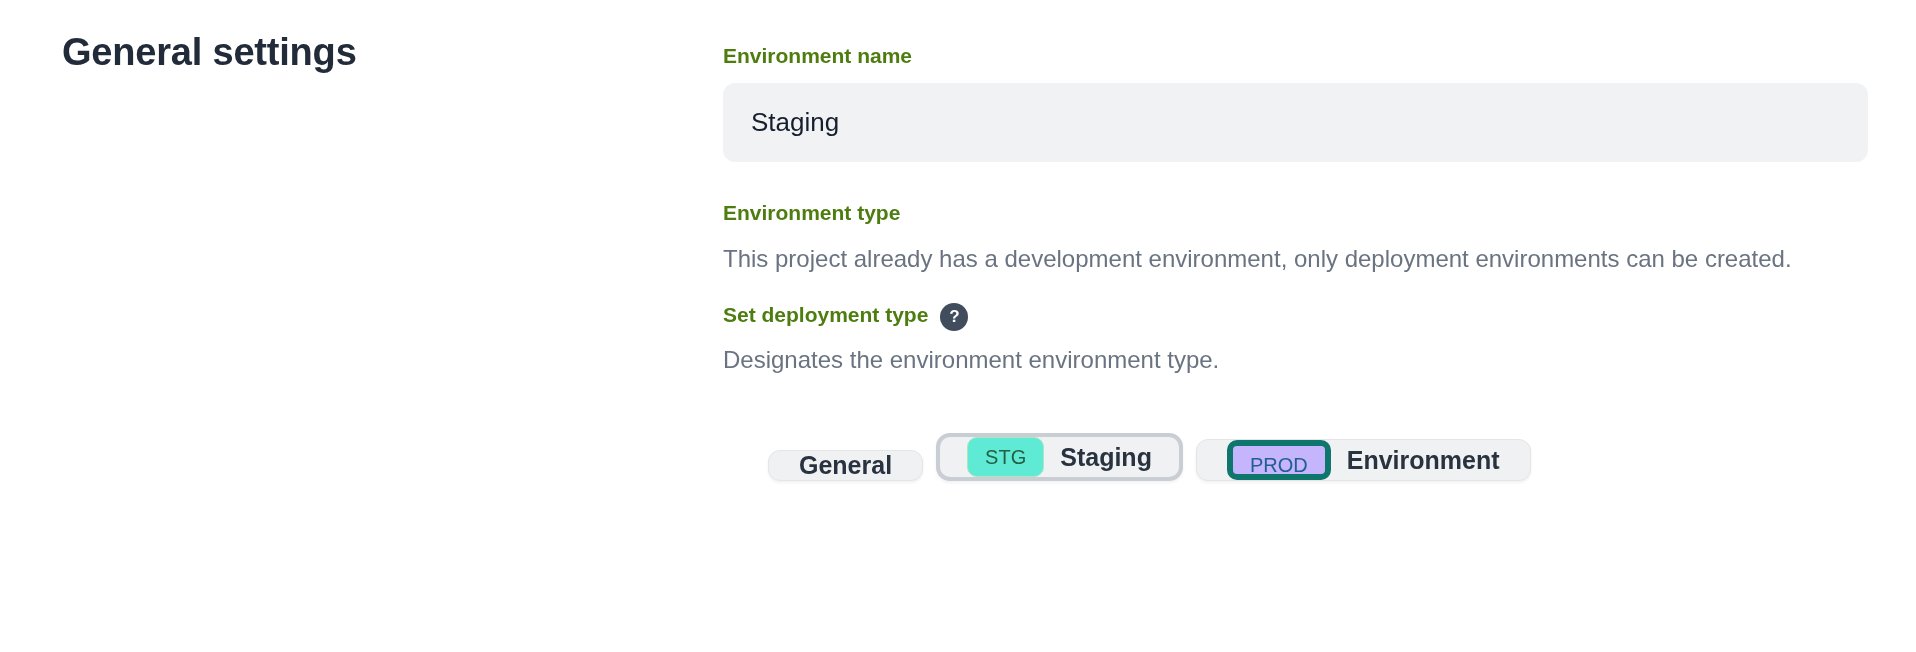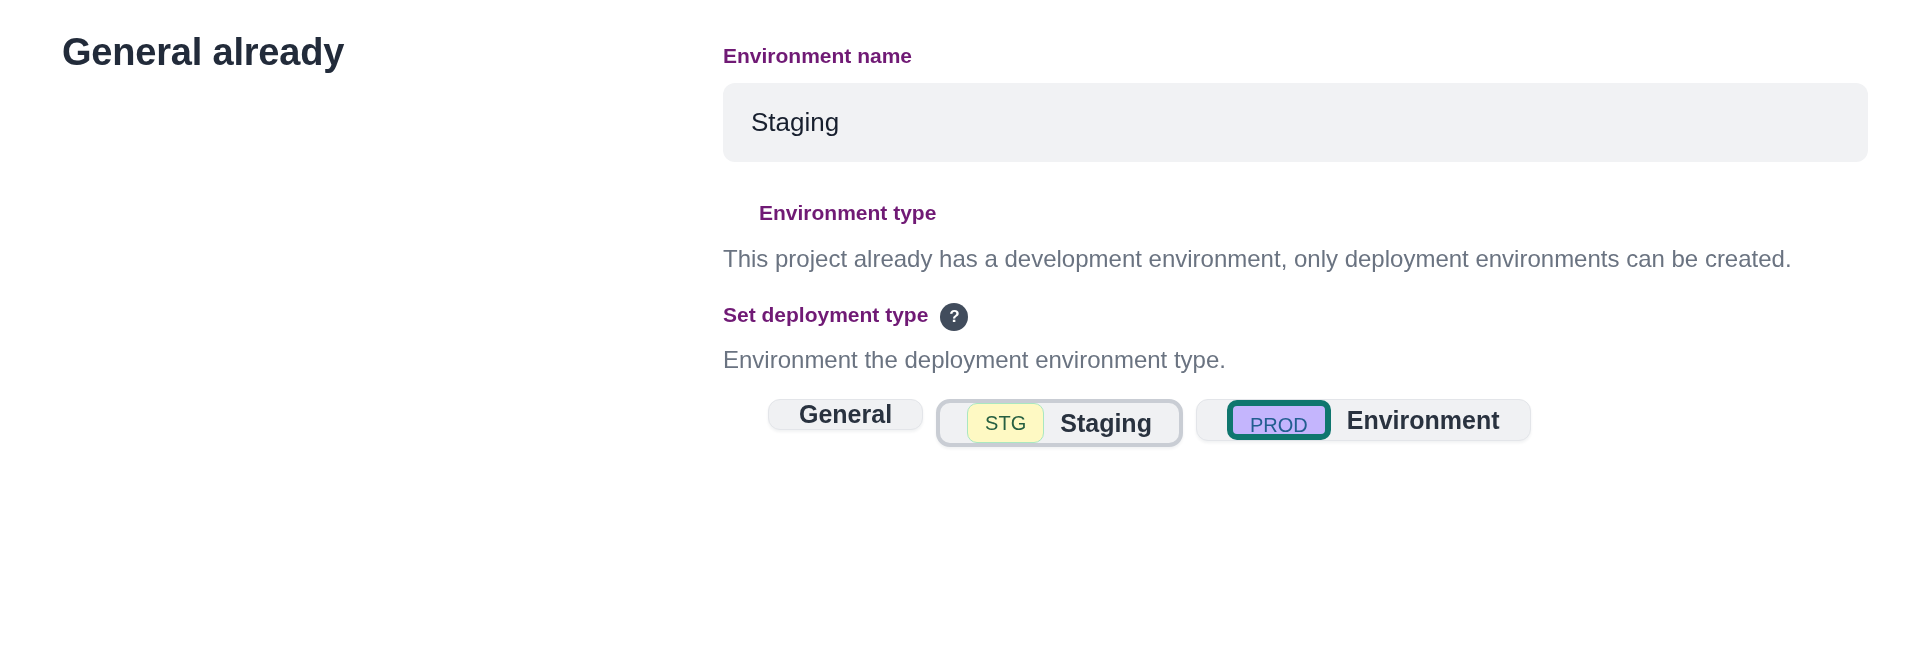--- a/index.html
+++ b/index.html
@@ -32,37 +32,37 @@
   .form-col {
     width: 1145px;
     flex: 0 0 1145px;
   }
   .field-label {
     display: block;
     margin-top: 14px;
     font-size: 21px;
     line-height: 24px;
     font-weight: 700;
-    color: #701a75;
+    color: #4d7c0f;
   }
   .text-input {
     display: block;
     width: 100%;
     height: 79px;
     margin-top: 15px;
     border: none;
     outline: none;
     background: #f1f2f4;
     border-radius: 12px;
     padding: 0 28px;
     font-family: "Liberation Sans", sans-serif;
     font-size: 26px;
     color: #171f2e;
   }
-  .field-label.second { margin-top: 39px; margin-left: 36px; }
+  .field-label.second { margin-top: 39px; }
   .helper-text {
     margin-top: 13px;
     width: 100%;
     font-size: 24px;
     line-height: 41px;
     color: #6a7381;
   }
   .label-row {
     display: flex;
     align-items: flex-start;
@@ -86,21 +86,21 @@
   .deploy-desc {
     margin-top: 14px;
     font-size: 24px;
     line-height: 30px;
     color: #6a7381;
   }
   .options-row {
     display: flex;
     gap: 13px;
     margin-top: 24px;
-    align-items: flex-start;
+    align-items: flex-end;
     height: 82px;
     padding-left: 45px;
   }
   .option-btn {
     display: flex;
     align-items: center;
     gap: 16px;
     background: #f0f1f3;
     border: 1px solid #e3e5e9;
     border-radius: 12px;
@@ -120,54 +120,54 @@
   .env-badge {
     display: inline-block;
     height: 40px;
     line-height: 38px;
     padding: 0 17px;
     border-radius: 10px;
     font-size: 20px;
     font-weight: 400;
   }
   .env-badge.stg {
-    background: #fef9c3;
+    background: #5eead4;
     border: 1px solid #a9e7c1;
     color: #265f41;
   }
   .env-badge.prod {
     background: #c4b5fd;
     border: 6px solid #0f766e;
     color: #225e90;
   }
 </style>
 </head>
 <body>
 
 <div class="layout">
 
   <div class="left-col">
-    <h1 class="page-title">General already</h1>
+    <h1 class="page-title">General settings</h1>
   </div>
 
   <div class="form-col">
 
     <label class="field-label">Environment name</label>
     <input class="text-input" type="text" value="Staging" style="">
 
     <label class="field-label second">Environment type</label>
 
     <div class="helper-text">This project already has a development environment, only deployment environments can be created.</div>
 
     <div class="label-row">
       <span class="field-label">Set deployment type</span>
       <span class="help-icon">?</span>
     </div>
 
-    <div class="deploy-desc">Environment the deployment environment type.</div>
+    <div class="deploy-desc">Designates the environment environment type.</div>
 
     <div class="options-row">
 
       <button class="option-btn">
         <span>General</span>
       </button>
 
       <button class="option-btn selected">
         <span class="env-badge stg">STG</span>
         <span>Staging</span>

